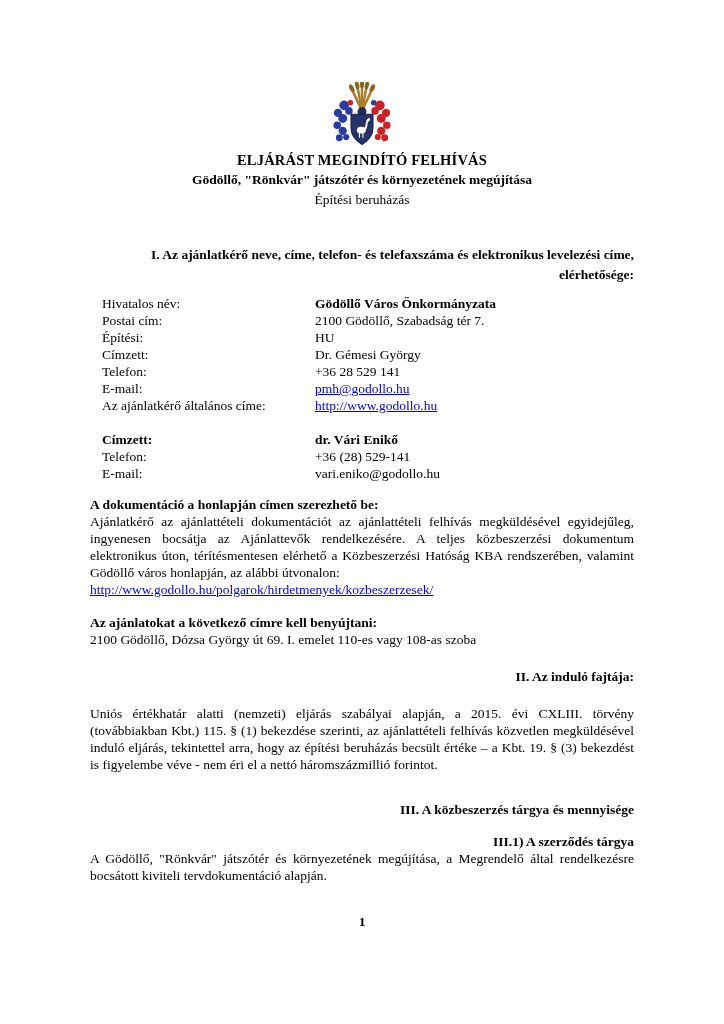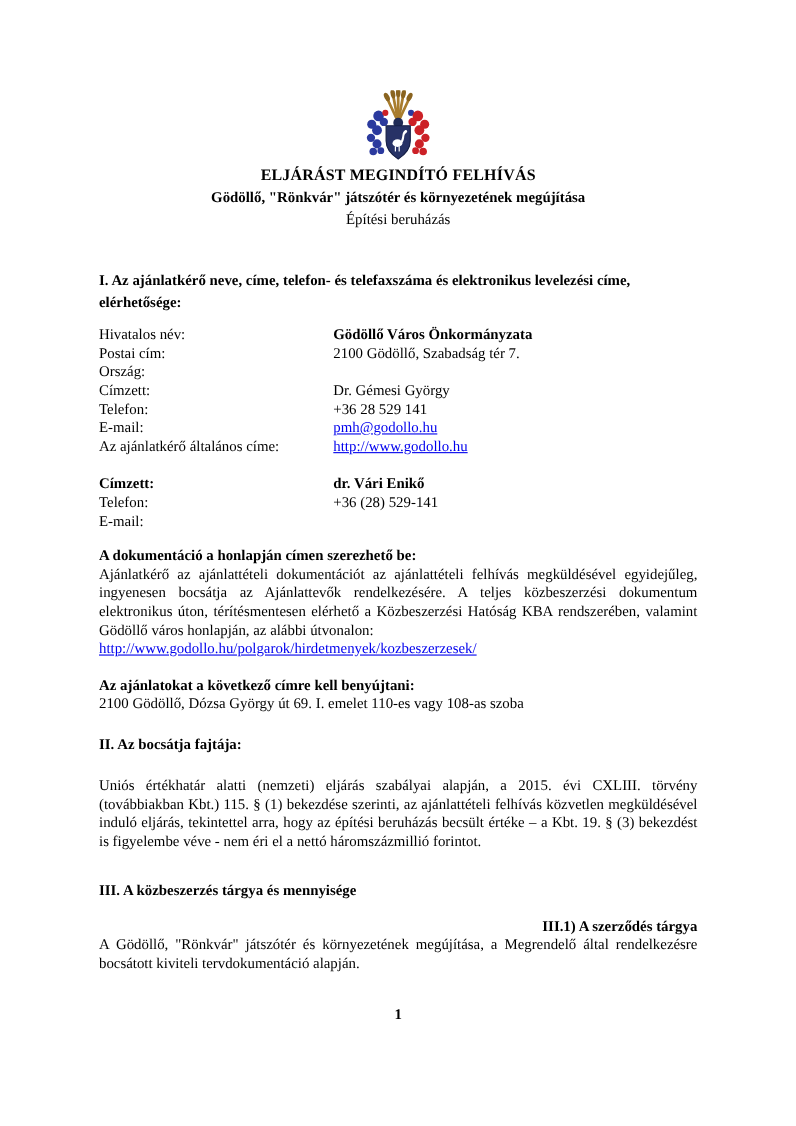--- a/index.html
+++ b/index.html
@@ -12,25 +12,25 @@
     font-size:13.5px;
     overflow:hidden;
   }
   .content{position:absolute;left:90px;right:90px;top:0;}
   .crest-wrap{margin-top:82px;text-align:center;height:66px;}
   .crest-wrap svg{display:inline-block;}
   .header-block{margin-top:2px;text-align:center;line-height:20px;}
   .doc-title{font-weight:bold;font-size:14.5px;letter-spacing:0.2px;}
   .doc-subtitle{font-weight:bold;}
   .doc-subtitle2{font-weight:normal;}
-  .center-heading{font-weight:bold;text-align:left;line-height:20px;}
+  .center-heading{font-weight:bold;text-align:right;line-height:20px;}
   .s1-heading{margin-top:35px;}
   .rows-block{margin-top:10px;}
   .row{display:flex;line-height:17px;}
-  .row .label{width:213px;flex-shrink:0;}
+  .row .label{width:213px;flex-shrink:0;margin-left:12px;}
   .row .value{flex:1;}
   .bold{font-weight:bold;}
   a.link{color:#0000ee;text-decoration:underline;cursor:pointer;}
   .sub-heading{font-weight:bold;line-height:17px;}
   .mt-contact{margin-top:15px;}
   .contact-rows{margin-top:17px;}
   .mt-doc{margin-top:14px;}
   .para{text-align:justify;line-height:17px;}
   .link-line{line-height:17px;}
   .mt-submit{margin-top:16px;}
@@ -114,21 +114,22 @@
     <div class="rows-block">
       <div class="row">
         <span class="label">Hivatalos név:</span>
         <span class="value bold">Gödöllő Város Önkormányzata</span>
       </div>
       <div class="row">
         <span class="label">Postai cím:</span>
         <span class="value">2100 Gödöllő, Szabadság tér 7.</span>
       </div>
       <div class="row">
-        <span class="label">Ország:</span>
+        <span class="label">Építési:</span>
+        <span class="value">HU</span>
       </div>
       <div class="row">
         <span class="label">Címzett:</span>
         <span class="value">Dr. Gémesi György</span>
       </div>
       <div class="row">
         <span class="label">Telefon:</span>
         <span class="value">+36 28 529 141</span>
       </div>
       <div class="row">
@@ -146,31 +147,32 @@
       <div class="row">
         <span class="label bold">Címzett:</span>
         <span class="value bold">dr. Vári Enikő</span>
       </div>
       <div class="row">
         <span class="label">Telefon:</span>
         <span class="value">+36 (28) 529-141</span>
       </div>
       <div class="row">
         <span class="label">E-mail:</span>
+        <span class="value">vari.eniko@godollo.hu</span>
       </div>
     </div>
 
     <div class="sub-heading mt-doc">A dokumentáció a honlapján címen szerezhető be:</div>
     <div class="para">Ajánlatkérő az ajánlattételi dokumentációt az ajánlattételi felhívás megküldésével egyidejűleg, ingyenesen bocsátja az Ajánlattevők rendelkezésére. A teljes közbeszerzési dokumentum elektronikus úton, térítésmentesen elérhető a Közbeszerzési Hatóság KBA rendszerében, valamint Gödöllő város honlapján, az alábbi útvonalon:</div>
     <div class="link-line"><a class="link">http://www.godollo.hu/polgarok/hirdetmenyek/kozbeszerzesek/</a></div>
 
     <div class="sub-heading mt-submit">Az ajánlatokat a következő címre kell benyújtani:</div>
     <div class="plain-line">2100 Gödöllő, Dózsa György út 69. I. emelet 110-es vagy 108-as szoba</div>
 
-    <div class="center-heading s2-heading">II. Az bocsátja fajtája:</div>
+    <div class="center-heading s2-heading">II. Az induló fajtája:</div>
     <div class="para s2-para">Uniós értékhatár alatti (nemzeti) eljárás szabályai alapján, a 2015. évi CXLIII. törvény (továbbiakban Kbt.) 115. § (1) bekezdése szerinti, az ajánlattételi felhívás közvetlen megküldésével induló eljárás, tekintettel arra, hogy az építési beruházás becsült értéke – a Kbt. 19. § (3) bekezdést is figyelembe véve - nem éri el a nettó háromszázmillió forintot.</div>
 
     <div class="center-heading s3-heading">III. A közbeszerzés tárgya és mennyisége</div>
     <div class="sub-heading s31-heading">III.1) A szerződés tárgya</div>
     <div class="para">A Gödöllő, "Rönkvár" játszótér és környezetének megújítása, a Megrendelő által rendelkezésre bocsátott kiviteli tervdokumentáció alapján.</div>
 
   </div>
 
   <div class="page-number">1</div>
 </div>

